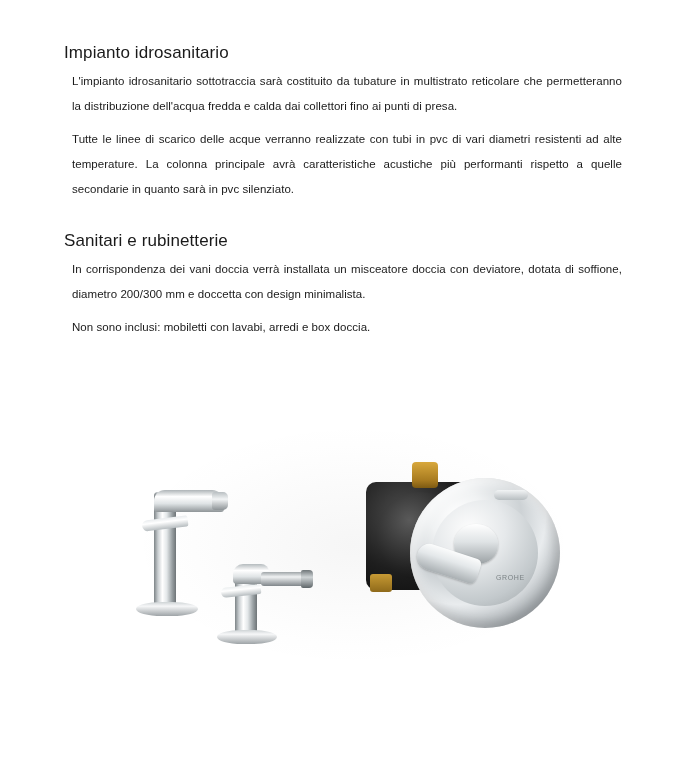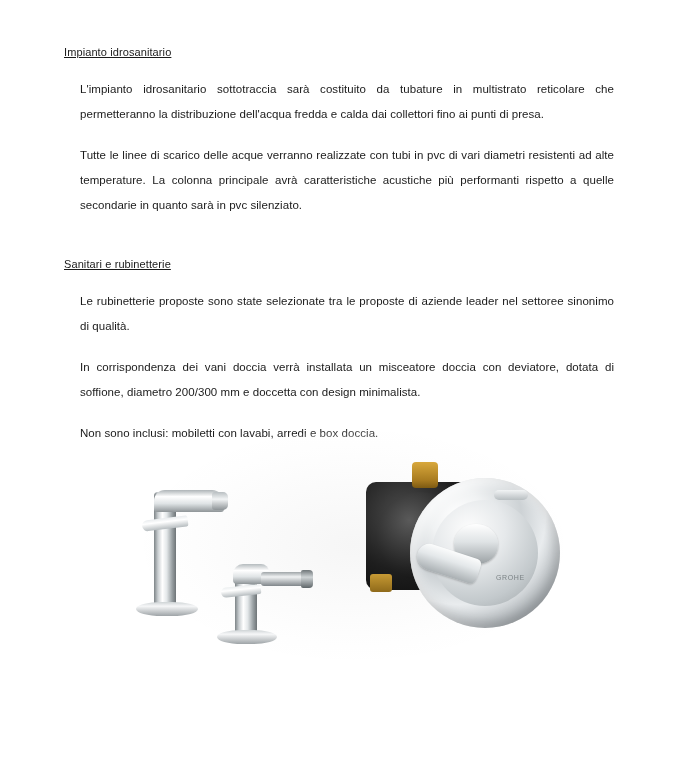--- a/index.html
+++ b/index.html
@@ -22,30 +22,29 @@
     height: 782px;
     background: #fff;
   }
   .content {
     position: absolute;
     left: 64px;
     top: 44px;
     width: 566px;
   }
   .section-heading {
-    font-size: 11px;
+    font-size: 17px;
     line-height: 17px;
-    text-decoration: underline;
     margin: 0 0 6px 0;
     letter-spacing: 0.1px;
   }
   .para {
     font-size: 11.5px;
     line-height: 25px;
-    margin: 16px;
+    margin: 8px;
     text-align: justify;
     letter-spacing: 0.05px;
   }
   .block {
     margin-bottom: 0;
   }
   .gap {
     height: 22px;
   }
   .images {
@@ -294,21 +293,20 @@
     <div class="block">
       <div class="section-heading">Impianto idrosanitario</div>
       <p class="para">L'impianto idrosanitario sottotraccia sarà costituito da tubature in multistrato reticolare che permetteranno la distribuzione dell'acqua fredda e calda dai collettori fino ai punti di presa.</p>
       <p class="para">Tutte le linee di scarico delle acque verranno realizzate con tubi in pvc di vari diametri resistenti ad alte temperature. La colonna principale avrà caratteristiche acustiche più performanti rispetto a quelle secondarie in quanto sarà in pvc silenziato.</p>
     </div>
 
     <div class="gap"></div>
 
     <div class="block">
       <div class="section-heading">Sanitari e rubinetterie</div>
-      <p class="para">Le rubinetterie proposte sono state selezionate tra le proposte di aziende leader nel settoree sinonimo di qualità.</p>
       <p class="para">In corrispondenza dei vani doccia verrà installata un misceatore doccia con deviatore, dotata di soffione, diametro 200/300 mm e doccetta con design minimalista.</p>
       <p class="para">Non sono inclusi: mobiletti con lavabi, arredi e box doccia.</p>
     </div>
 
   </div>
 
   <div class="images">
     <div class="wm"></div>
 
     <div class="tap-basin">

